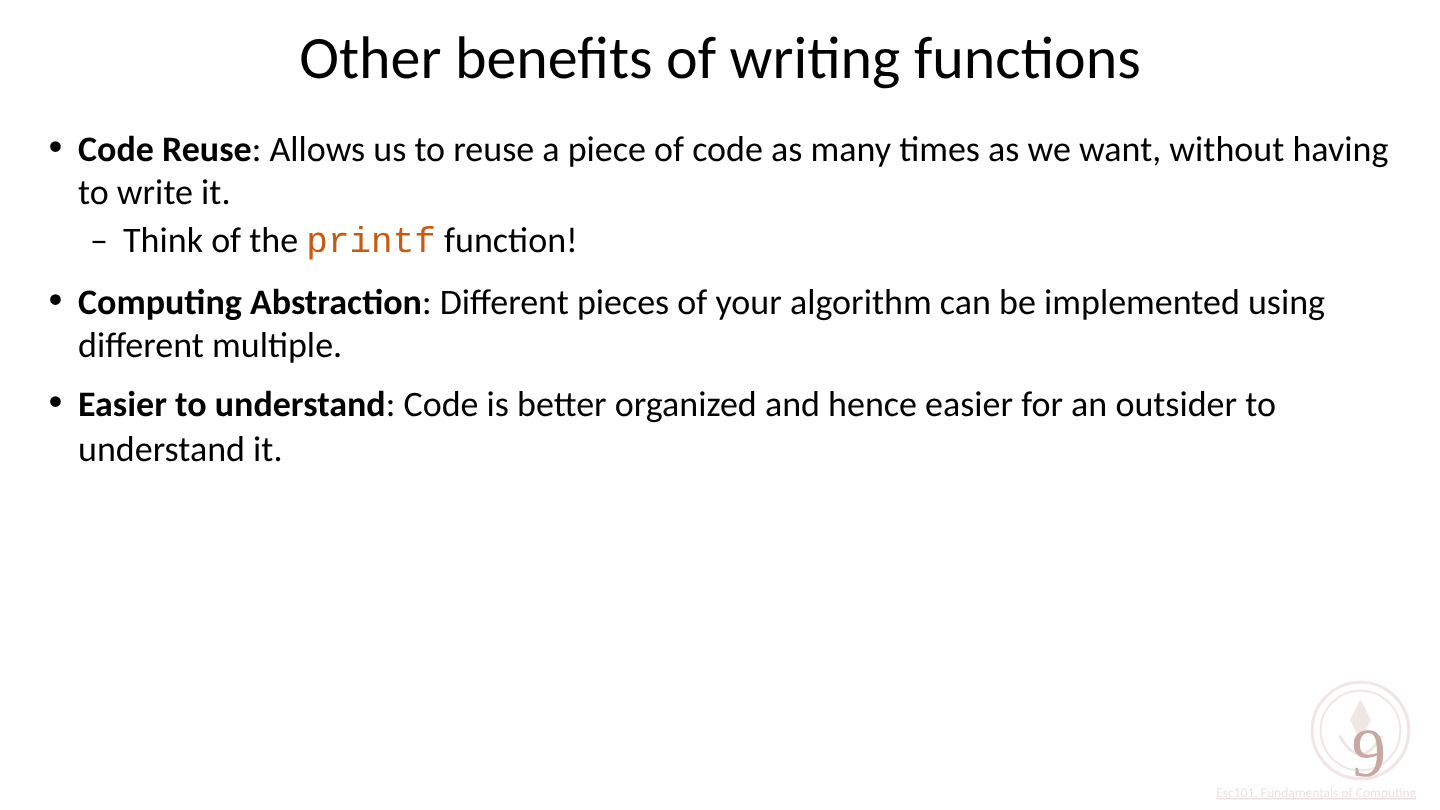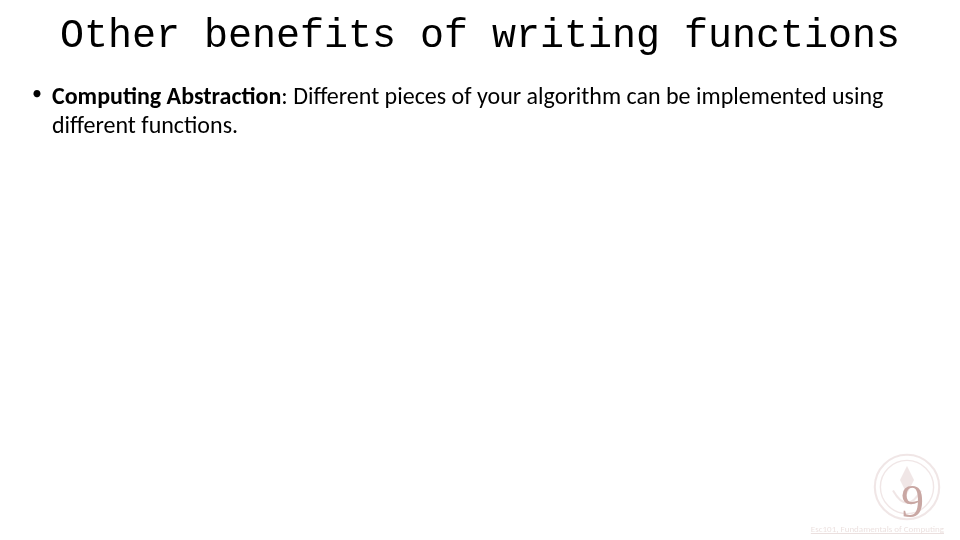--- a/index.html
+++ b/index.html
@@ -12,21 +12,20 @@
     color: #000;
     position: relative;
     overflow: hidden;
   }
   .title {
     text-align: center;
     font-size: 40px;
     margin-top: 14px;
     margin-bottom: 22px;
     font-weight: 400;
-    font-family: Liberation Mono, monospace;
   }
   .content {
     padding: 0 30px 0 22px;
   }
   ul.top {
     list-style: none;
     margin: 0;
     padding: 0;
   }
   ul.top > li {
@@ -98,21 +97,32 @@
   }
 </style>
 </head>
 <body>
 
 <h1 class="title">Other benefits of writing functions</h1>
 
 <div class="content">
   <ul class="top">
     <li>
-      <span class="bold">Computing Abstraction</span><span>: Different pieces of your algorithm can be implemented using different functions.</span>
+      <span class="bold">Code Reuse</span><span>: Allows us to reuse a piece of code as many times as we want, without having to write it.</span>
+      <ul class="sub">
+        <li>
+          <span>Think of the </span><span class="code">printf</span><span> function!</span>
+        </li>
+      </ul>
+    </li>
+    <li>
+      <span class="bold">Computing Abstraction</span><span>: Different pieces of your algorithm can be implemented using different multiple.</span>
+    </li>
+    <li>
+      <span class="bold">Easier to understand</span><span>: Code is better organized and hence easier for an outsider to understand it.</span>
     </li>
   </ul>
 </div>
 
 <div class="watermark">
   <svg viewBox="0 0 100 100">
     <circle cx="50" cy="50" r="46" fill="none" stroke="#8a3a3a" stroke-width="3"></circle>
     <circle cx="50" cy="50" r="38" fill="none" stroke="#8a3a3a" stroke-width="2"></circle>
     <path d="M50 20 L60 40 L50 60 L40 40 Z" fill="#8a3a3a"></path>
     <path d="M30 55 Q50 90 70 55" fill="none" stroke="#8a3a3a" stroke-width="3"></path>

